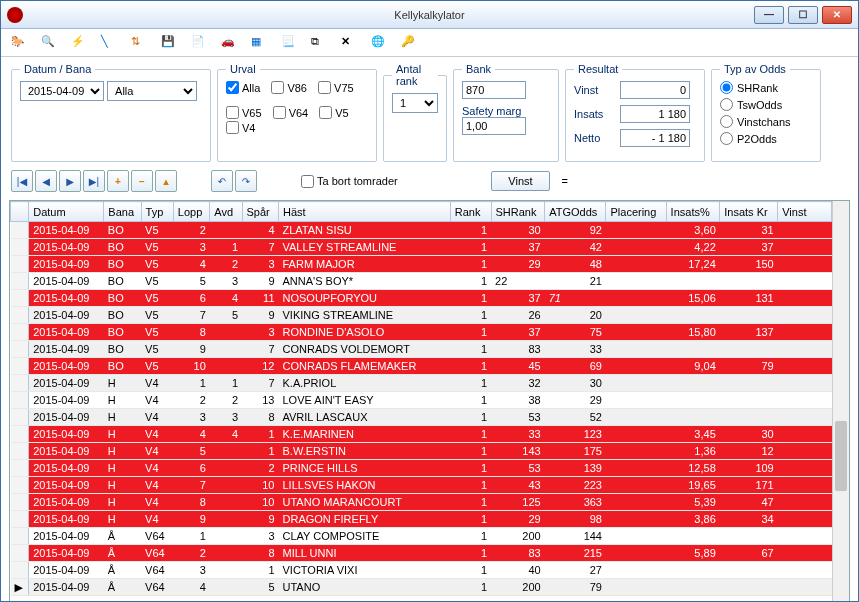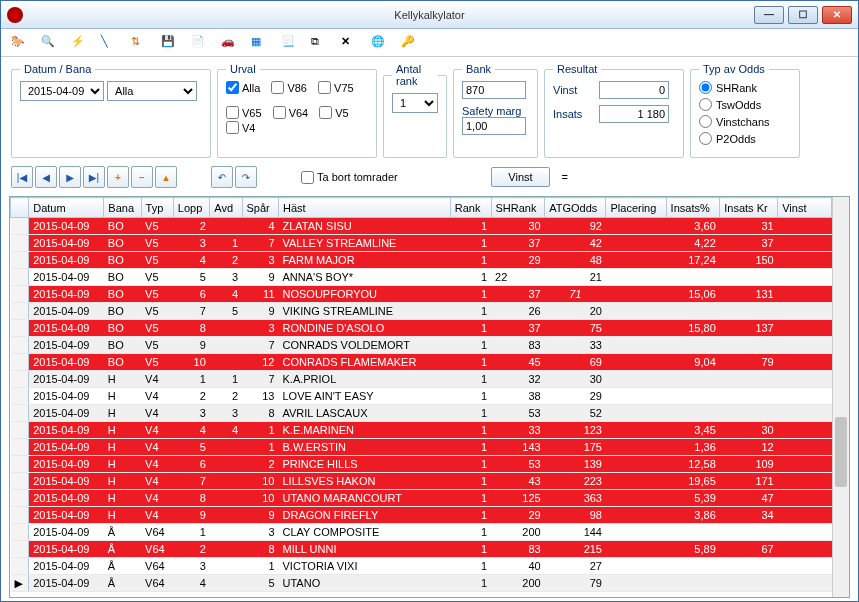--- a/index.html
+++ b/index.html
@@ -109,36 +109,40 @@
           <span>V4</span>
         </label>
     </div>
   </fieldset>
 
   <fieldset style="width:62px">
     <legend>Antal rank</legend>
     <select style="width:46px"><option>1</option></select>
   </fieldset>
 
-  <fieldset style="width:85px">
+  <fieldset style="width:106px">
     <legend>Bank</legend>
     <input type="text" class="numbox" style="text-align: left; width: 64px;" value="870">
     <div style="margin-top:6px;color:#002b6b">Safety marg</div>
     <input type="text" class="numbox" style="text-align: left; width: 64px;" value="1,00">
   </fieldset>
 
   <fieldset style="width:140px">
     <legend>Resultat</legend>
     <div class="fieldrow">
         <span class="lbl" style="min-width:40px">Vinst</span>
         <input type="text" class="numbox" readonly="" value="0" style="">
       </div>
     <div class="fieldrow">
         <span class="lbl" style="min-width:40px">Insats</span>
         <input type="text" class="numbox" readonly="" value="1 180" style="">
+      </div>
+    <div class="fieldrow">
+        <span class="lbl" style="min-width:40px">Netto</span>
+        <input type="text" class="numbox" readonly="" value="- 1 180" style="">
       </div>
   </fieldset>
 
   <fieldset style="width:110px">
     <legend>Typ av Odds</legend>
     <label class="rb">
         <input type="radio" name="typ" checked="" style="">
         <span>SHRank</span>
       </label>
     <label class="rb">
@@ -272,21 +276,21 @@
             <td class="indicator" style="background: rgb(244, 244, 244); color: rgb(0, 0, 0);"></td>
             <td>2015-04-09</td>
             <td>BO</td>
             <td>V5</td>
             <td class="r" style="text-align: right;">6</td>
             <td class="r" style="text-align: right;">4</td>
             <td class="r" style="text-align: right;">11</td>
             <td>NOSOUPFORYOU</td>
             <td class="r" style="text-align: right;">1</td>
             <td class="r" style="text-align: right;">37</td>
-            <td class="r" style="text-align: center; font-style: italic;">71</td>
+            <td class="r" style="text-align: left; font-style: italic;">71</td>
             <td></td>
             <td class="r" style="text-align: right;">15,06</td>
             <td class="r" style="text-align: right;">131</td>
             <td></td>
           </tr>
           <tr class="alt">
             <td class="indicator" style="background: rgb(244, 244, 244); color: rgb(0, 0, 0);"></td>
             <td>2015-04-09</td>
             <td>BO</td>
             <td>V5</td>

